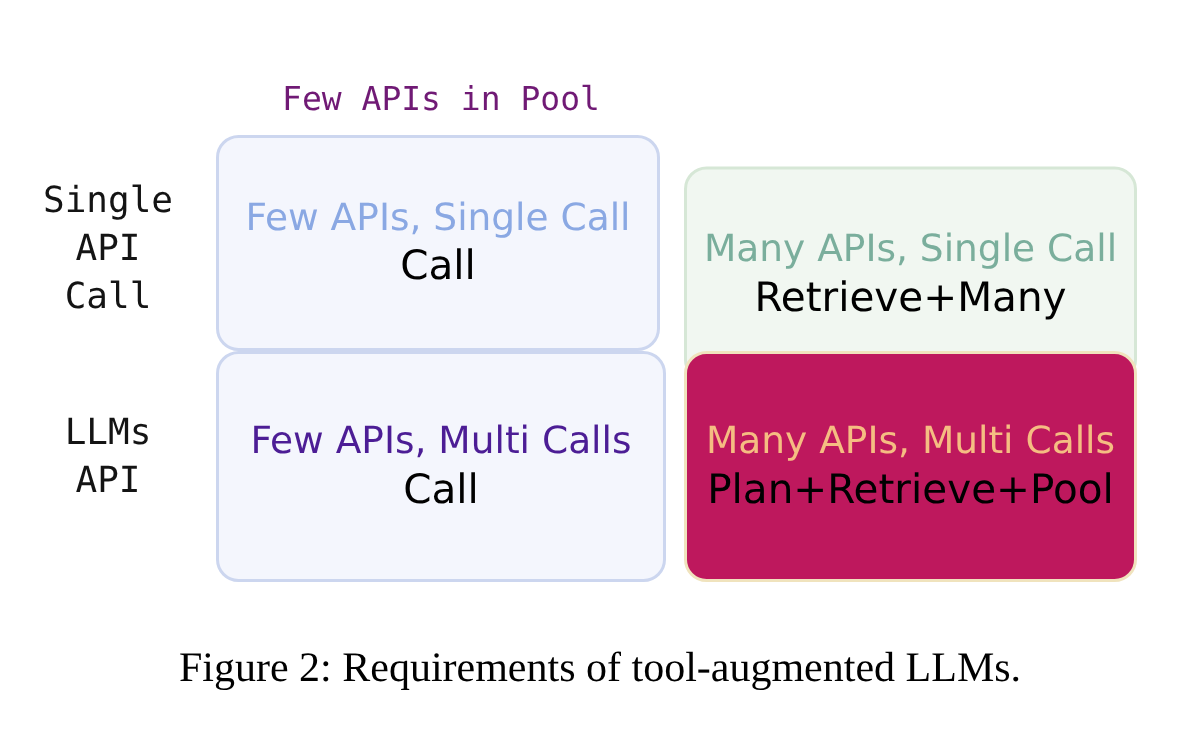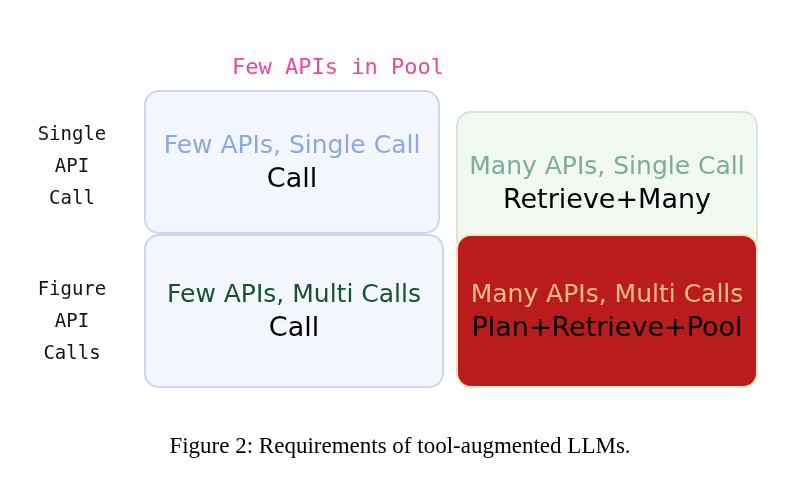--- a/index.html
+++ b/index.html
@@ -21,38 +21,38 @@
     height: 492px;
     background: #ffffff;
   }
 
   
   .col-header {
     position: absolute;
     top: 52px;
     height: 30px;
     line-height: 30px;
-    text-align: right;
+    text-align: center;
     font-family: "DejaVu Sans Mono", "Liberation Mono", monospace;
     font-size: 22px;
-    color: #ec4899;
+    color: #701a75;
     letter-spacing: 0px;
     white-space: nowrap;
   }
   #col-header-few  { left: 144px; width: 300px; }
   #col-header-many { left: 456px; width: 302px; }
 
   
   .row-header {
     position: absolute;
     left: 6px;
     width: 132px;
     text-align: center;
     font-family: "DejaVu Sans Mono", "Liberation Mono", monospace;
-    font-size: 19px;
+    font-size: 24px;
     line-height: 32px;
     color: #141414;
   }
   #row-header-single { top: 117px; }
   #row-header-multi  { top: 272px; }
   .row-header-line { display: block; white-space: nowrap; }
 
   
   .cell {
     position: absolute;
@@ -97,59 +97,58 @@
   .theme-cream .cell-title { color: #f5bd82; }
 
   
   #caption {
     position: absolute;
     left: 0;
     top: 428px;
     width: 800px;
     text-align: center;
     font-family: "Liberation Serif", "DejaVu Serif", serif;
-    font-size: 23px;
+    font-size: 28px;
     line-height: 36px;
     color: #000000;
     white-space: nowrap;
   }
 </style>
 </head>
 <body>
 
 <div id="figure">
 
   <div id="col-header-few" class="col-header">Few APIs in Pool</div>
 
   <div id="row-header-single" class="row-header">
     <span class="row-header-line">Single</span>
     <span class="row-header-line">API</span>
     <span class="row-header-line">Call</span>
   </div>
   <div id="row-header-multi" class="row-header">
-    <span class="row-header-line">Figure</span>
+    <span class="row-header-line">LLMs</span>
     <span class="row-header-line">API</span>
-    <span class="row-header-line">Calls</span>
   </div>
 
   <div id="cell-few-single" class="cell theme-blue" style="background: rgb(244, 246, 253); border-color: rgb(204, 214, 239);">
     <div class="cell-title" style="color: rgb(138, 168, 227);">Few APIs, Single Call</div>
     <div class="cell-subtitle">Call</div>
   </div>
 
   <div id="cell-many-single" class="cell theme-green" style="background: rgb(241, 247, 241); border-color: rgb(214, 231, 214); margin-top: 21px;">
     <div class="cell-title" style="color: rgb(122, 174, 156);">Many APIs, Single Call</div>
     <div class="cell-subtitle">Retrieve+Many</div>
   </div>
 
   <div id="cell-few-multi" class="cell theme-blue" style="background: rgb(244, 246, 253); border-color: rgb(204, 214, 239);">
-    <div class="cell-title" style="color: #14532d;">Few APIs, Multi Calls</div>
+    <div class="cell-title" style="color: #4c1d95;">Few APIs, Multi Calls</div>
     <div class="cell-subtitle">Call</div>
   </div>
 
-  <div id="cell-many-multi" class="cell theme-cream" style="background: #b91c1c; border-color: rgb(240, 227, 189); text-align: right;">
+  <div id="cell-many-multi" class="cell theme-cream" style="background: #be185d; border-color: rgb(240, 227, 189); text-align: right;">
     <div class="cell-title" style="color: rgb(245, 189, 130);">Many APIs, Multi Calls</div>
     <div class="cell-subtitle">Plan+Retrieve+Pool</div>
   </div>
 
   <div id="caption">Figure 2:  Requirements of tool-augmented LLMs.</div>
 
 </div>
 
 </body></html>

